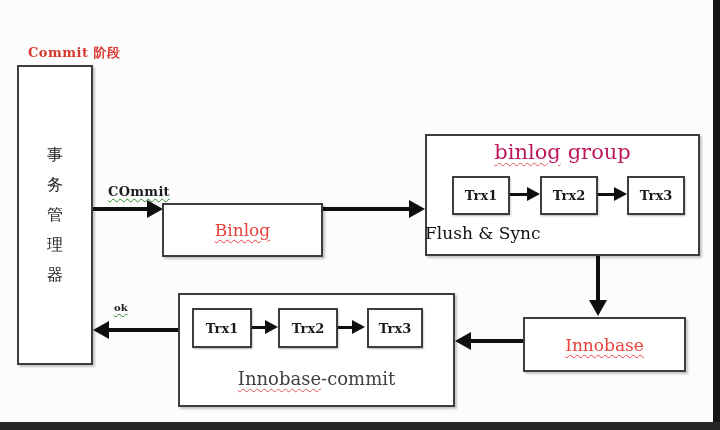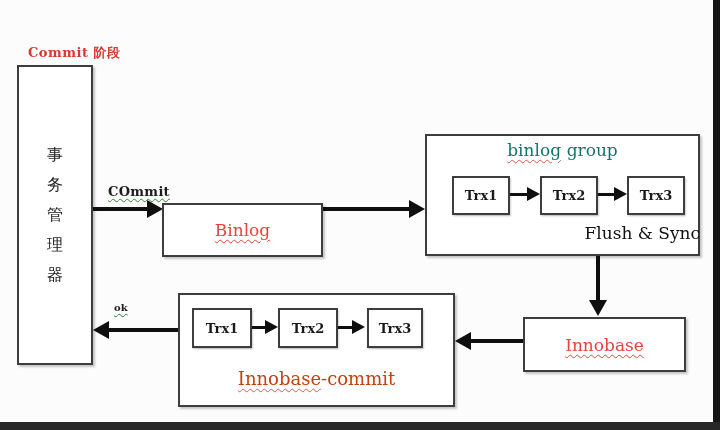--- a/index.html
+++ b/index.html
@@ -40,45 +40,45 @@
   }
 
   
   .binlog-box{left:162px;top:203px;width:161px;height:54px;
     display:flex;align-items:center;justify-content:center;}
 
   
   .bg-box{left:425px;top:134px;width:275px;height:122px;}
   .bg-title{
     position:absolute;left:425px;top:140px;width:275px;text-align:center;
-    font-size:17px;color:#0f766e;
+    font-size:21px;color:#be185d;
   }
   .bg-footer{
-    position:absolute;left:425px;top:223px;width:275px;text-align:right;
+    position:absolute;left:425px;top:223px;width:275px;text-align:left;
     font-size:17px;color:#111;
   }
 
   
   .trx{
     position:absolute;width:58px;height:39px;background:#fff;
     border:2px solid var(--box-border);
     box-shadow:1px 1.5px 1.5px rgba(0,0,0,.22);
     display:flex;align-items:center;justify-content:center;
     font-size:13px;font-weight:bold;color:#1a1a1a;
   }
 
   
   .innobase-box{left:523px;top:317px;width:163px;height:55px;
     display:flex;align-items:center;justify-content:center;}
 
   
   .ic-box{left:178px;top:293px;width:277px;height:114px;}
   .ic-label{
     position:absolute;left:178px;top:368px;width:277px;text-align:center;
-    font-size:18px;color:#c2410c;
+    font-size:18px;color:#404040;
   }
 
   .red-ul{
     color:var(--label-red);font-size:17px;
     text-decoration-line:underline;text-decoration-style:wavy;
     text-decoration-color:var(--label-red);text-decoration-thickness:1px;
     text-underline-offset:3px;
   }
   .red-wavy-word{
     text-decoration-line:underline;text-decoration-style:wavy;

